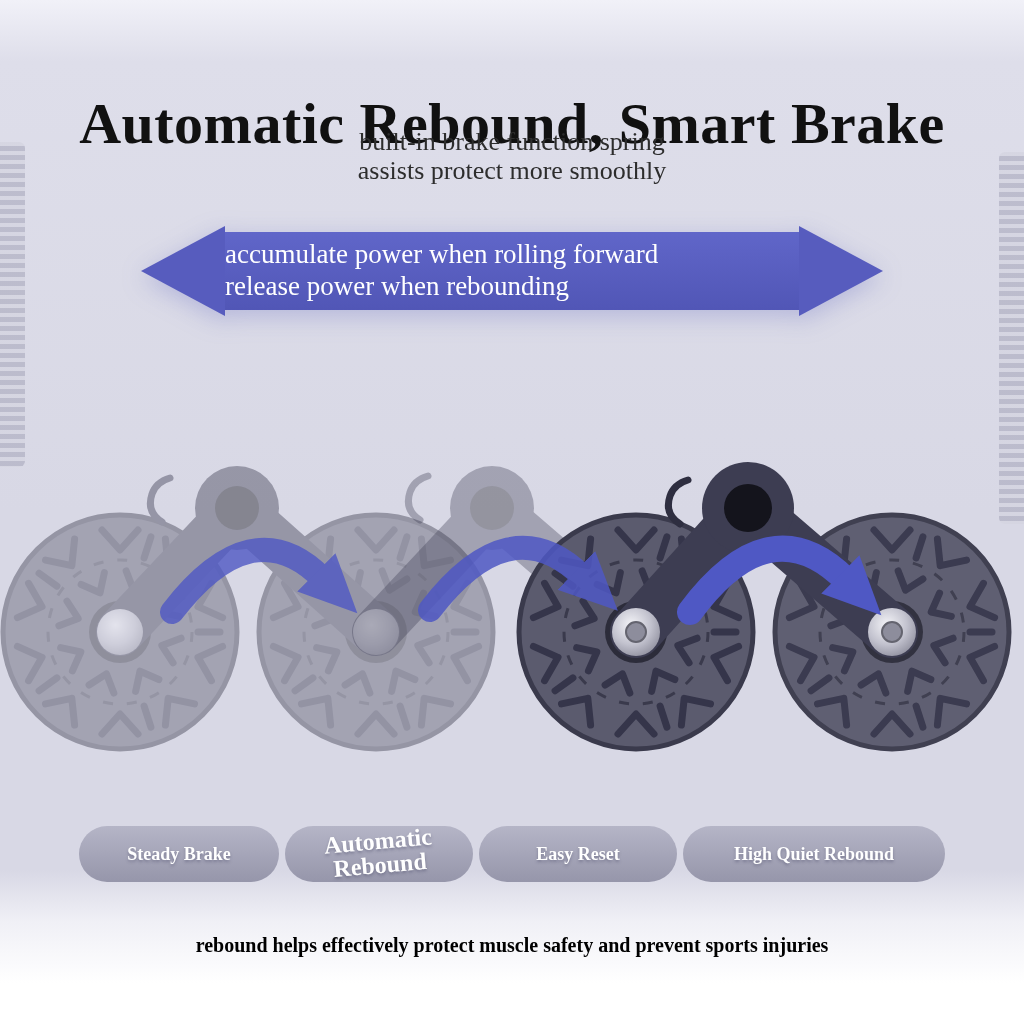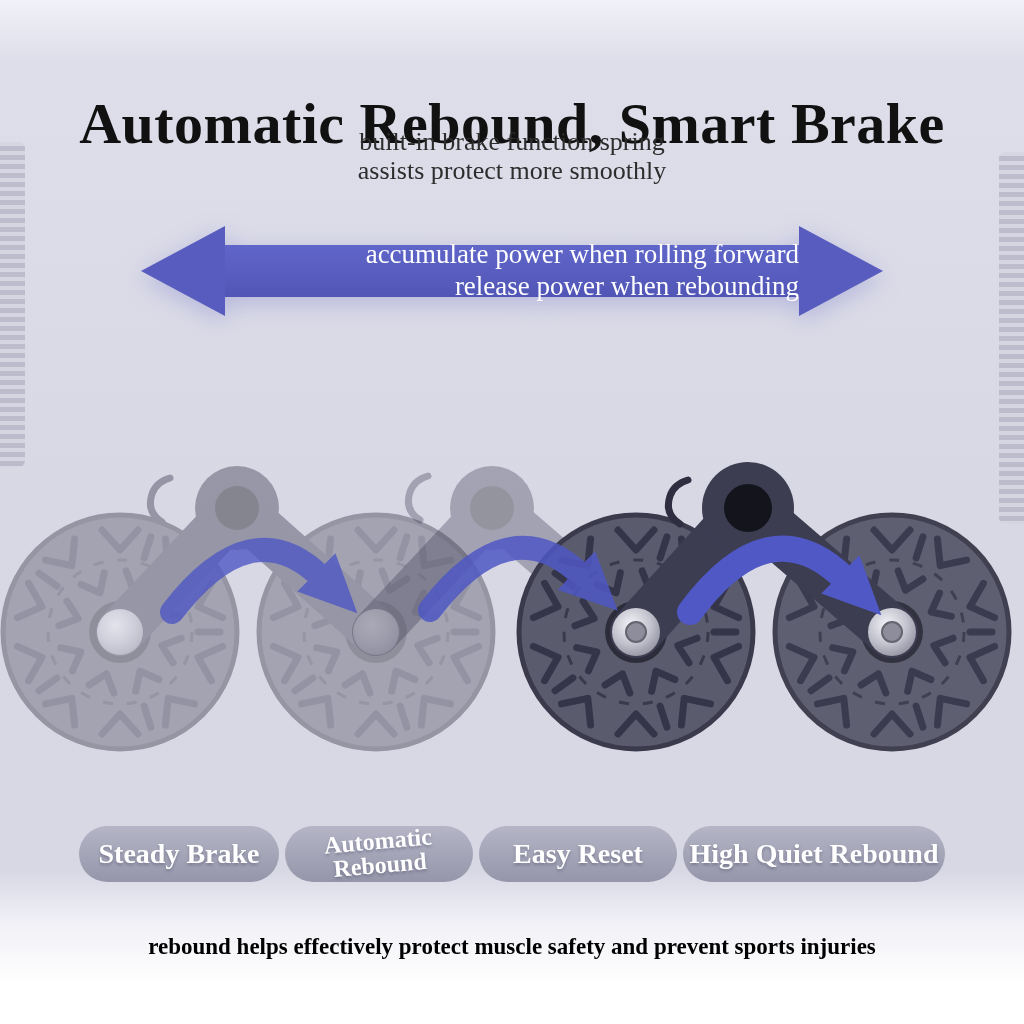--- a/index.html
+++ b/index.html
@@ -18,45 +18,45 @@
   }
   .banner{
     position:absolute;top:226px;left:50%;transform:translateX(-50%);
     display:flex;align-items:center;
     filter:drop-shadow(0 6px 12px rgba(90,95,190,.30));
   }
   .banner-head{width:0;height:0;border-top:45px solid transparent;border-bottom:45px solid transparent;}
   .banner-head.left{border-right:84px solid #575cbe;}
   .banner-head.right{border-left:84px solid #575cbe;}
   .banner-body{
-    width:574px;height:52px;background:linear-gradient(180deg,#6066c9 0%,#5156b6 100%);
-    display:flex;flex-direction:column;align-items:flex-end;justify-content:center;gap:2px;color:#fff;
+    width:574px;height:78px;background:linear-gradient(180deg,#6066c9 0%,#5156b6 100%);
+    display:flex;flex-direction:column;align-items:flex-start;justify-content:center;gap:2px;color:#fff;
   }
   .banner-line{font-size:27px;line-height:1.1;white-space:nowrap;}
   .art{position:absolute;left:0;top:0;width:1024px;height:1024px;display:block;}
   .badges{
     position:absolute;top:826px;left:0;width:100%;
     display:flex;justify-content:center;align-items:center;gap:6px;
   }
   .badge{
     height:56px;border-radius:28px;
     background:linear-gradient(180deg,rgba(179,179,197,.95) 0%,rgba(144,144,165,.92) 100%);
-    color:#fff;font-weight:700;font-size:28px;
+    color:#fff;font-weight:700;font-size:18px;
     display:flex;align-items:center;justify-content:center;text-align:center;
     text-shadow:0 2px 3px rgba(50,50,80,.35);
   }
   .badge-label{display:block;white-space:pre-line;}
   .badge.b1{width:200px}
   .badge.b2{width:188px;font-size:24px;line-height:.98}
   .badge.b2 .badge-label{transform:rotate(-5deg);}
   .badge.b3{width:198px}
   .badge.b4{width:262px}
   .footer{
     position:absolute;top:934px;left:0;width:100%;text-align:center;
-    font-size:23px;font-weight:700;color:#000;white-space:nowrap;
+    font-size:20px;font-weight:700;color:#000;white-space:nowrap;
   }
   .edge{position:absolute;width:25px;opacity:.75;
     background:repeating-linear-gradient(180deg,#d4d4e0 0 4px,#b2b2c4 4px 9px);}
   .edge.left{left:0;top:142px;height:325px;border-radius:0 6px 6px 0;}
   .edge.right{right:0;top:152px;height:372px;border-radius:6px 0 0 6px;}
 </style>
 </head>
 <body>
 
 <div class="canvas">

